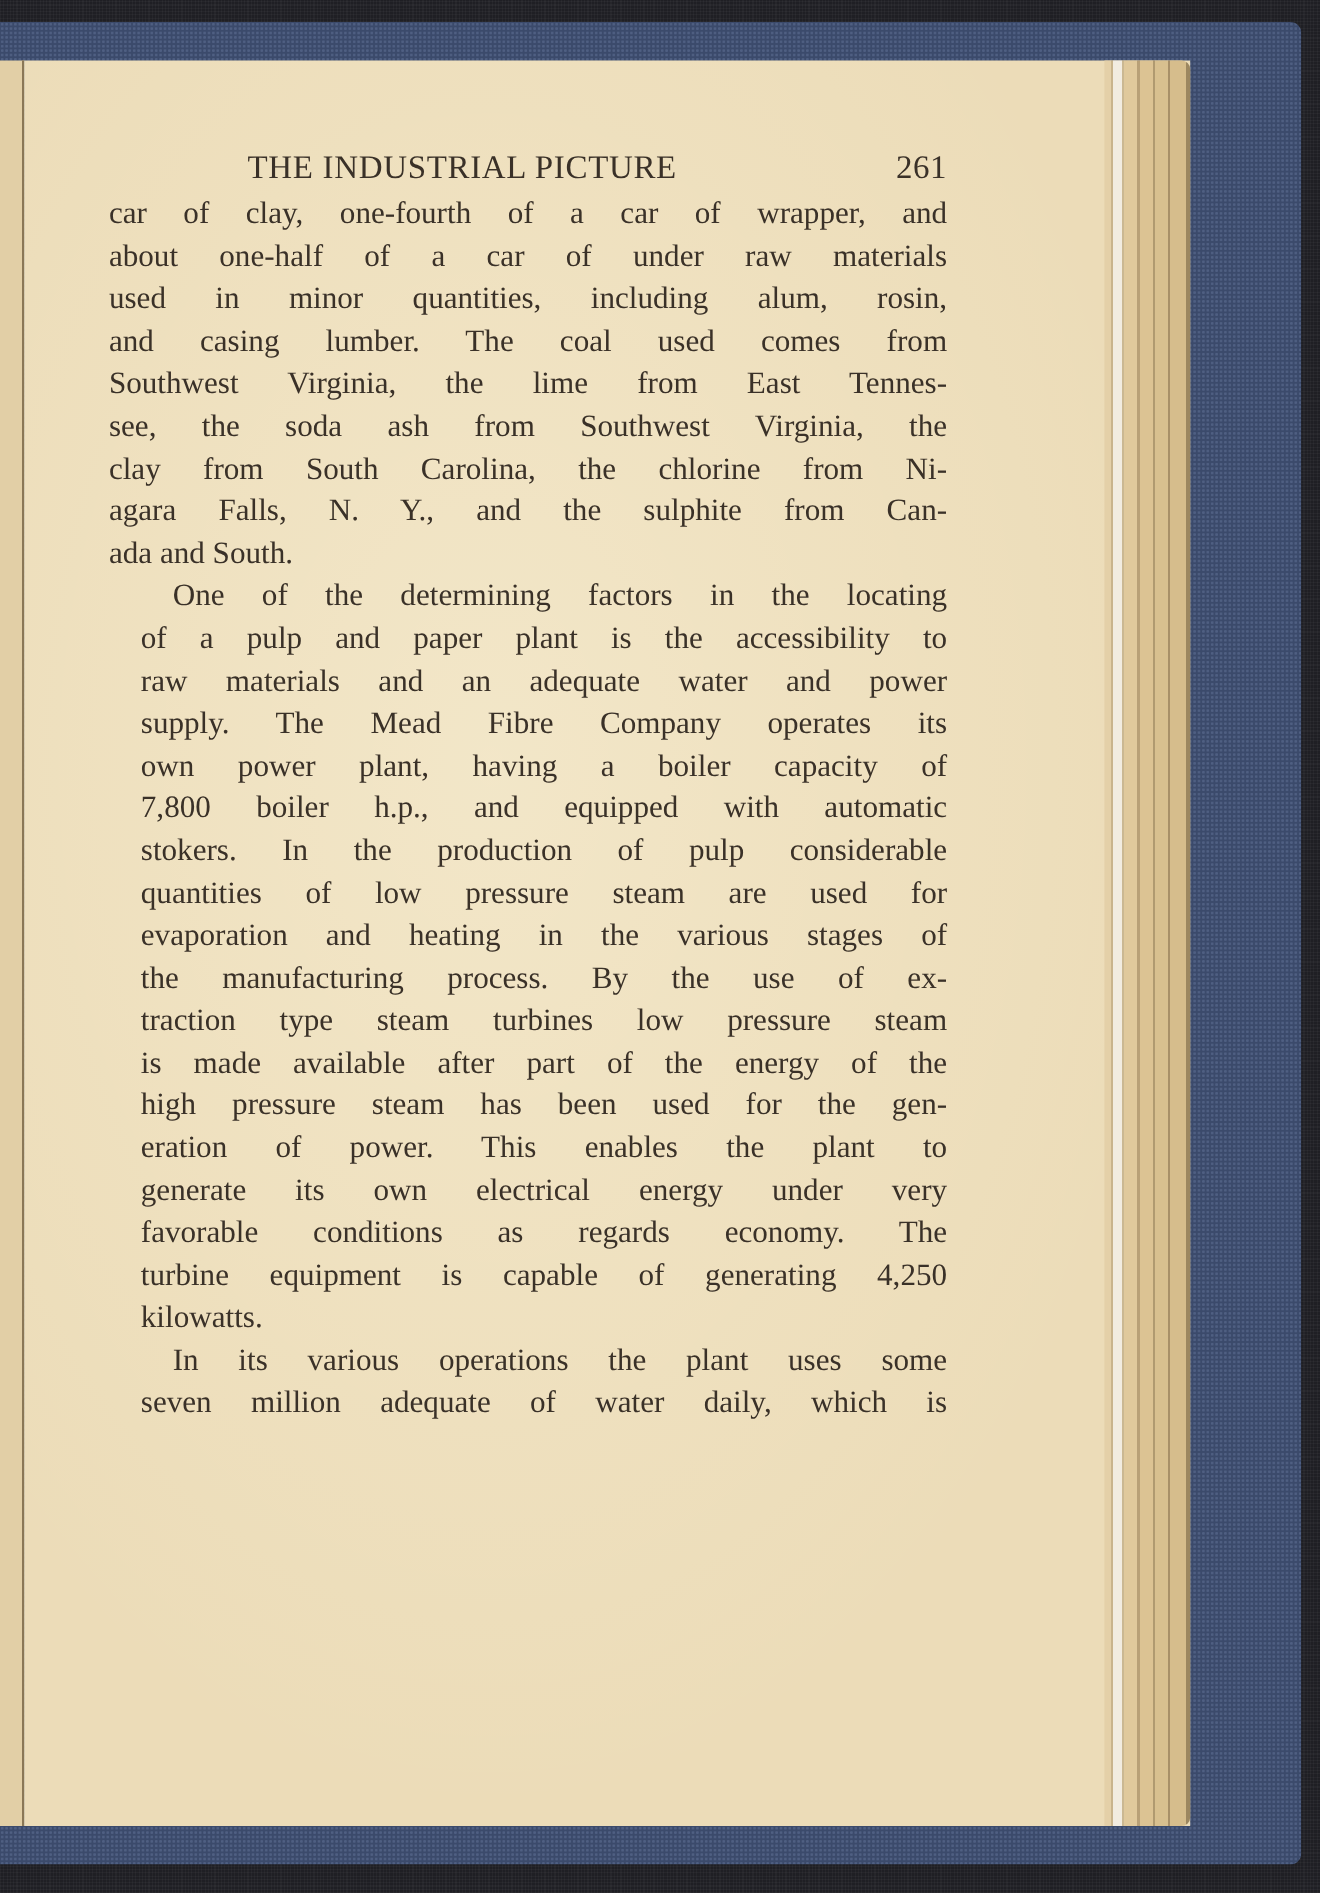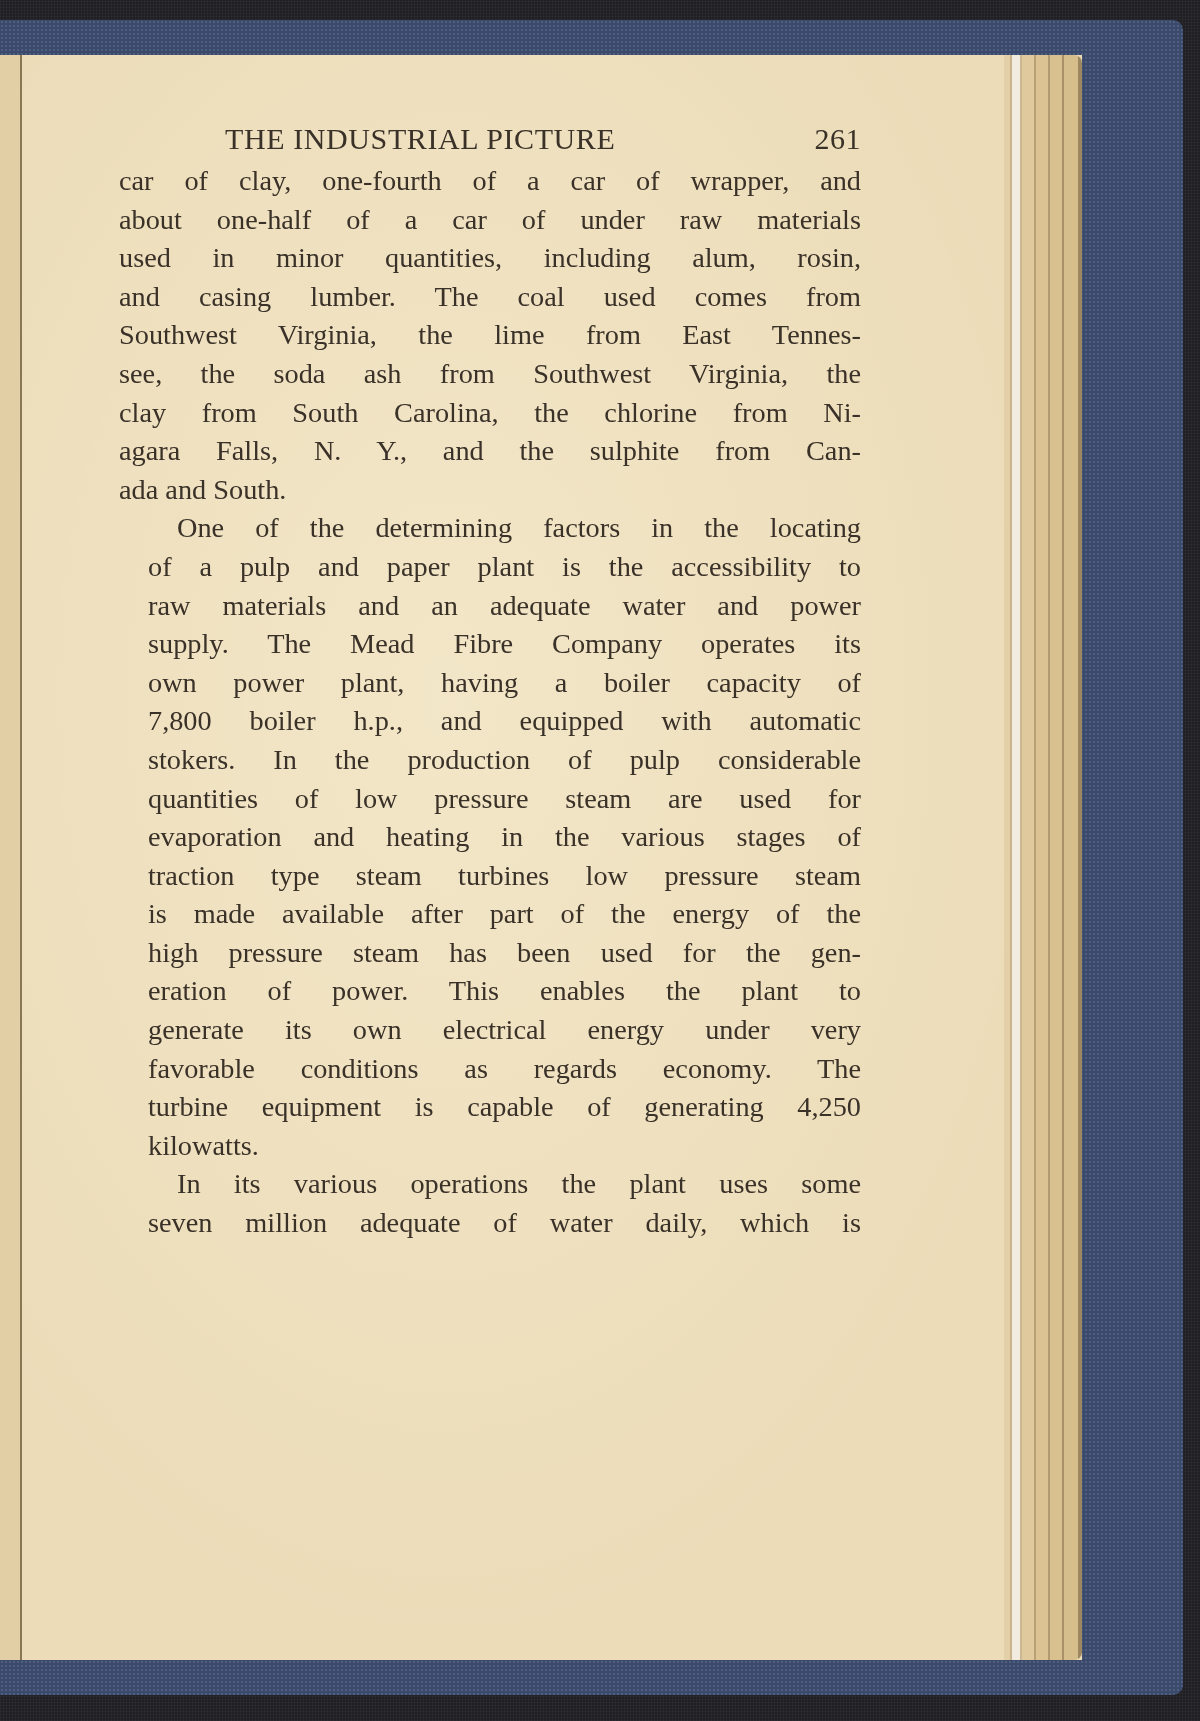--- a/index.html
+++ b/index.html
@@ -55,21 +55,21 @@
         #f2ece0 8px 16px, #cbb892 16px 18px,
         #e0c99c 18px 30px, #b8a077 30px 32px,
         #dcc393 32px 44px, #b09a70 44px 46px,
         #d8c08f 46px 58px, #a89068 58px 60px,
         #d6bd8c 60px 74px, #9c8760 74px 78px);
       border-radius: 0 8px 8px 0;
     }
     .content {
       position: absolute;
       left: 99px;
-      top: 122px;
+      top: 136px;
       width: 762px;
       font-family: "Liberation Serif", "DejaVu Serif", serif;
       color: #3a3128;
     }
     .running-head {
       display: flex;
       justify-content: space-between;
       align-items: baseline;
       padding-left: 126px;
       font-size: 30px;
@@ -90,21 +90,20 @@
       text-align-last: left;
     }
     .body-text p.indent {
       text-indent: 29px;
     }
     .line {
       display: block;
       text-align: justify;
       text-align-last: justify;
       white-space: nowrap;
-      margin-left: 20px;
     }
     .line.last {
       text-align-last: left;
     }
   </style>
 </head>
 <body>
 
 <div class="cover"></div>
 <div class="page-left-strip"></div>
@@ -134,20 +133,21 @@
     <p class="indent">
       <span class="line" style="padding-left:29px">One of the determining factors in the locating</span>
       <span class="line">of a pulp and paper plant is the accessibility to</span>
       <span class="line">raw materials and an adequate water and power</span>
       <span class="line">supply.  The Mead Fibre Company operates its</span>
       <span class="line">own power plant, having a boiler capacity of</span>
       <span class="line">7,800 boiler h.p., and equipped with automatic</span>
       <span class="line">stokers.  In the production of pulp considerable</span>
       <span class="line">quantities of low pressure steam are used for</span>
       <span class="line">evaporation and heating in the various stages of</span>
+      <span class="line">the manufacturing process.  By the use of ex-</span>
       <span class="line">traction type steam turbines low pressure steam</span>
       <span class="line">is made available after part of the energy of the</span>
       <span class="line">high pressure steam has been used for the gen-</span>
       <span class="line">eration of power.  This enables the plant to</span>
       <span class="line">generate its own electrical energy under very</span>
       <span class="line">favorable conditions as regards economy.  The</span>
       <span class="line">turbine equipment is capable of generating 4,250</span>
       <span class="line last">kilowatts.</span>
     </p>
     <p class="indent">

